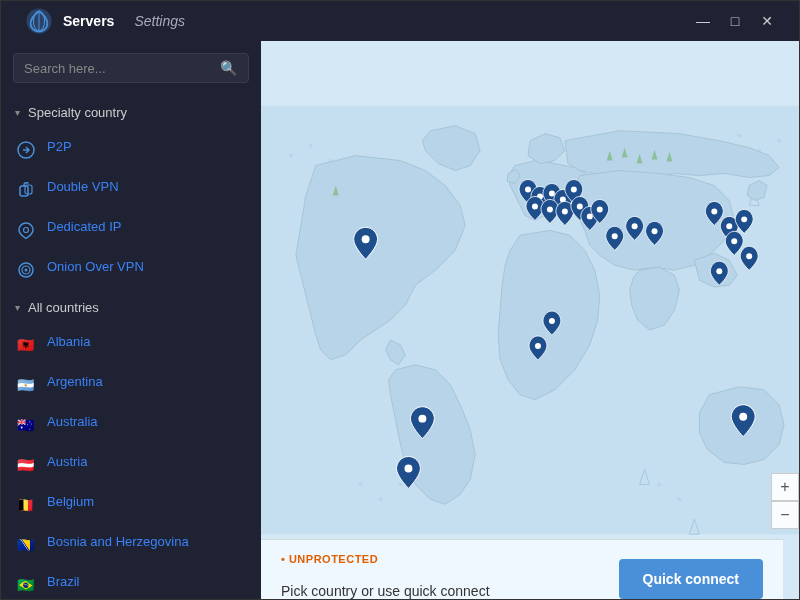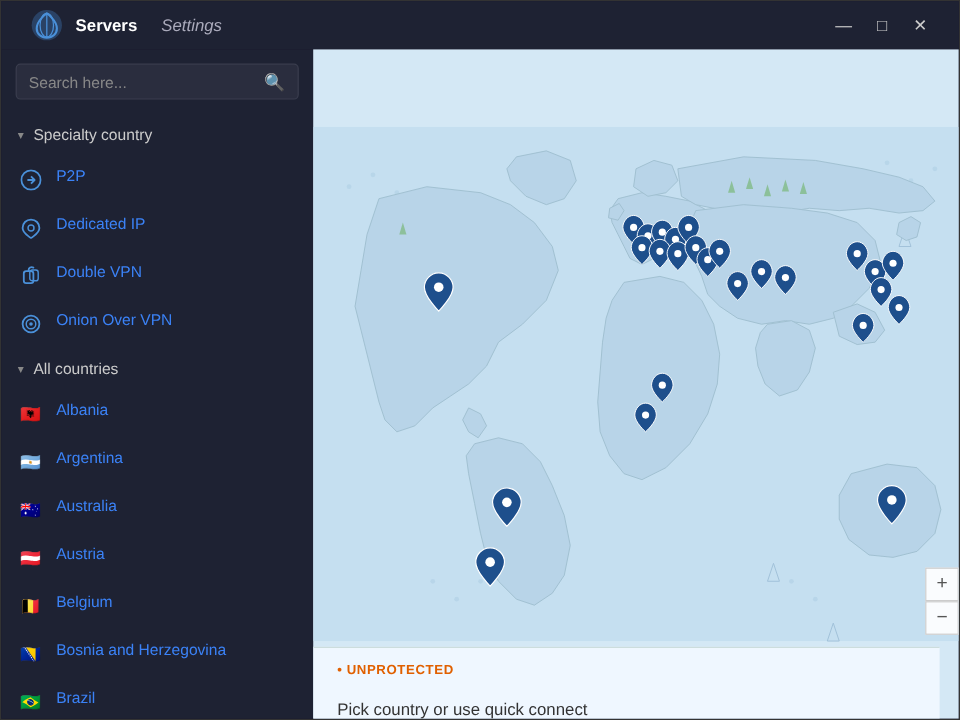--- a/index.html
+++ b/index.html
@@ -314,36 +314,36 @@
               <circle cx="9" cy="9" r="8" stroke="#4a90d9" stroke-width="1.5" fill="none"></circle>
               <path d="M6 9 L12 9 M9 6 L12 9 L9 12" stroke="#4a90d9" stroke-width="1.5" stroke-linejoin="round"></path>
             </svg>
           </span>
           <span>P2P</span>
         </div>
 
         <div class="sidebar-item">
           <span class="specialty-icon">
             <svg width="18" height="18" viewBox="0 0 18 18" fill="none">
-              <path d="M9 2 C5 2 2 5 2 9 C2 12 5 14.5 7 16 L9 17.5 L11 16 C13 14.5 16 12 16 9 C16 5 13 2 9 2Z" stroke="#4a90d9" stroke-width="1.5" fill="none"></path>
-              <circle cx="9" cy="9" r="2.5" stroke="#4a90d9" stroke-width="1.2" fill="none"></circle>
-            </svg>
-          </span>
-          <span>Dedicated IP</span>
-        </div>
-
-        <div class="sidebar-item">
-          <span class="specialty-icon">
-            <svg width="18" height="18" viewBox="0 0 18 18" fill="none">
               <rect x="3" y="5" width="8" height="10" rx="2" stroke="#4a90d9" stroke-width="1.5" fill="none"></rect>
               <path d="M7 5 V4 C7 2.3 9 1 11 2" stroke="#4a90d9" stroke-width="1.5" stroke-linecap="round" fill="none"></path>
               <rect x="8" y="4" width="7" height="9" rx="2" stroke="#4a90d9" stroke-width="1.2" fill="none"></rect>
             </svg>
           </span>
           <span>Double VPN</span>
+        </div>
+
+        <div class="sidebar-item">
+          <span class="specialty-icon">
+            <svg width="18" height="18" viewBox="0 0 18 18" fill="none">
+              <path d="M9 2 C5 2 2 5 2 9 C2 12 5 14.5 7 16 L9 17.5 L11 16 C13 14.5 16 12 16 9 C16 5 13 2 9 2Z" stroke="#4a90d9" stroke-width="1.5" fill="none"></path>
+              <circle cx="9" cy="9" r="2.5" stroke="#4a90d9" stroke-width="1.2" fill="none"></circle>
+            </svg>
+          </span>
+          <span>Dedicated IP</span>
         </div>
 
         <div class="sidebar-item">
           <span class="specialty-icon">
             <svg width="18" height="18" viewBox="0 0 18 18" fill="none">
               <circle cx="9" cy="9" r="7" stroke="#4a90d9" stroke-width="1.5" fill="none"></circle>
               <circle cx="9" cy="9" r="4" stroke="#4a90d9" stroke-width="1.2" fill="none"></circle>
               <circle cx="9" cy="9" r="1.5" fill="#4a90d9"></circle>
             </svg>
           </span>
@@ -587,20 +587,21 @@
           <polygon points="395,44 398,54 392,54"></polygon>
           <polygon points="410,46 413,56 407,56"></polygon>
         </g>
       </svg>
 
       <div class="bottom-bar">
         <div class="status-text">
           <div class="unprotected-label">• UNPROTECTED</div>
           <div class="pick-country-text">Pick country or use quick connect</div>
         </div>
+        <button class="quick-connect-btn">Quick connect</button>
       </div>
 
       <div class="map-controls">
         <button class="map-control-btn">+</button>
         <button class="map-control-btn">−</button>
       </div>
 
     </div>
 
   </div>

